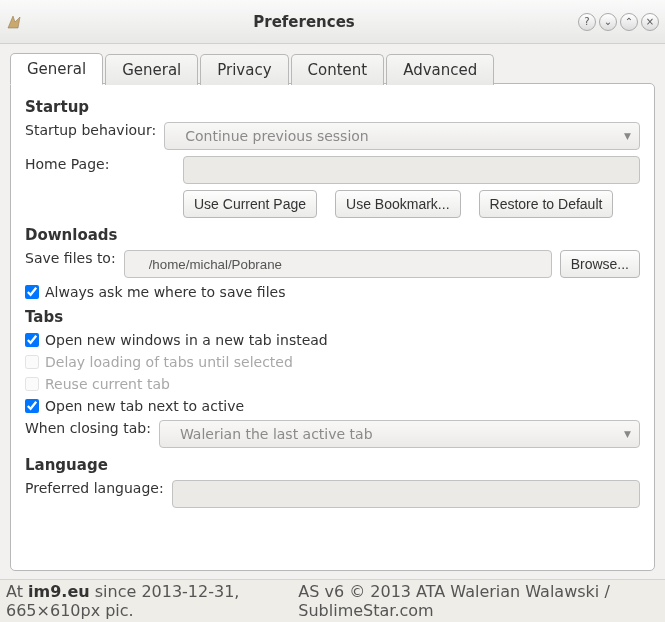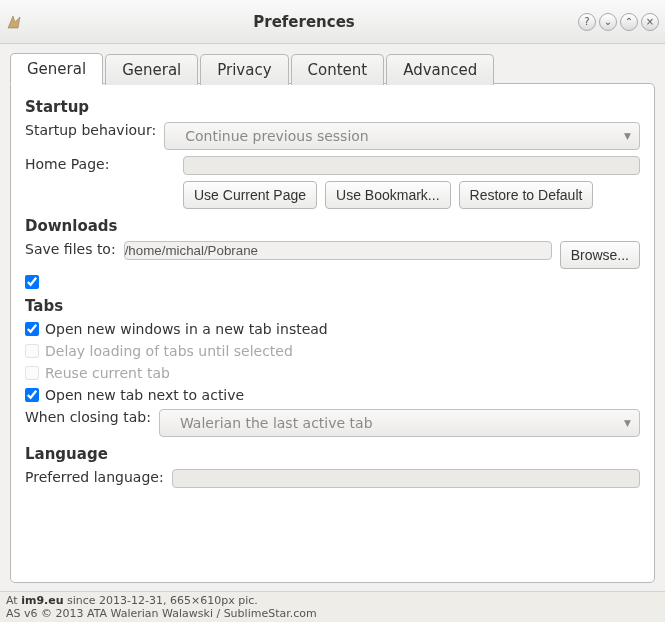--- a/index.html
+++ b/index.html
@@ -121,43 +121,43 @@
   position: relative;
 }
 .combo .arrow {
   position: absolute;
   right: 8px;
   font-size: 9px;
   color: #888;
 }
 .text-input {
   flex: 1;
-  height: 19px;
+  height: 28px;
   border: 1px solid #c2c2c2;
   border-radius: 4px;
   background: #f1f0ee;
-  padding: 0 0;
+  padding: 0 24px;
   color: #555;
 }
 .text-input.readonly {
   background: #ebeae7;
 }
 .btn {
   height: 28px;
   padding: 0 10px;
   border: 1px solid #b8b8b8;
   border-radius: 4px;
   background: linear-gradient(#fdfdfd, #ebebe9);
   cursor: pointer;
   font-size: 14px;
   color: #333;
 }
 .btn-row {
   display: flex;
-  gap: 8px;
+  gap: 18px;
   margin-bottom: 8px;
   justify-content: flex-start;
 }
 .checkbox-row {
   display: flex;
   align-items: center;
   margin-bottom: 6px;
   gap: 6px;
 }
 .checkbox-row input[type=checkbox] {
@@ -171,28 +171,27 @@
   display: flex;
   justify-content: flex-end;
   gap: 10px;
   padding: 8px 10px 8px 0;
 }
 .footer-buttons .btn {
   min-width: 80px;
   height: 30px;
 }
 .status-bar {
-  font-size: 11px;
+  font-size: 16px;
   padding: 2px 6px;
   background: #eeede7;
   color: #555;
   border-top: 1px solid #d5d5d0;
   display: flex;
   justify-content: space-between;
-  flex-direction: column;
 }
 .status-bar b { color: #333; }
 .indent { margin-left: 158px; }
 </style>
 </head>
 <body>
 
 <div class="titlebar">
   <svg class="titlebar-icon" viewBox="0 0 16 16">
     <path d="M2 14 L7 2 L9 8 L14 3 L12 14 Z" fill="#c9a96e" stroke="#8b6f47" stroke-width="0.5"></path>
@@ -236,20 +235,21 @@
       </div>
 
       <div class="section-title">Downloads</div>
       <div class="row">
         <div class="row-label">Save files to:</div>
         <input class="text-input" type="text" value="/home/michal/Pobrane" style="">
         <button class="btn">Browse...</button>
       </div>
       <div class="checkbox-row">
         <input type="checkbox" checked="" style="">
+        <span>Always ask me where to save files</span>
       </div>
 
       <div class="section-title">Tabs</div>
       <div class="checkbox-row">
         <input type="checkbox" checked="" style="">
         <span>Open new windows in a new tab instead</span>
       </div>
       <div class="checkbox-row disabled">
         <input type="checkbox" disabled="" style="">
         <span>Delay loading of tabs until selected</span>

